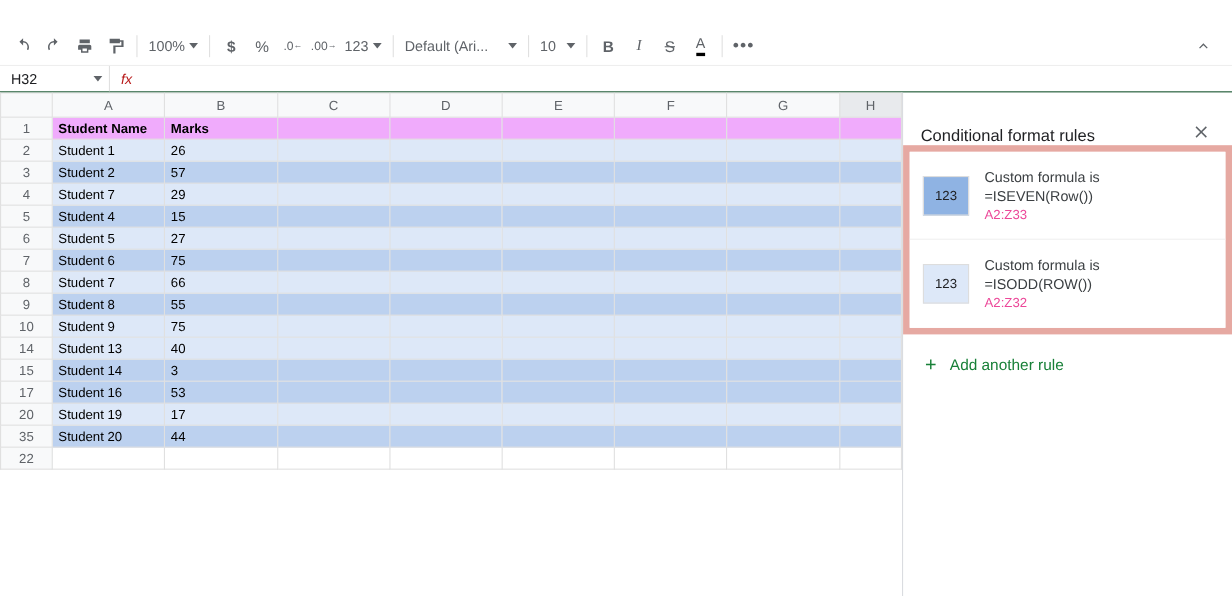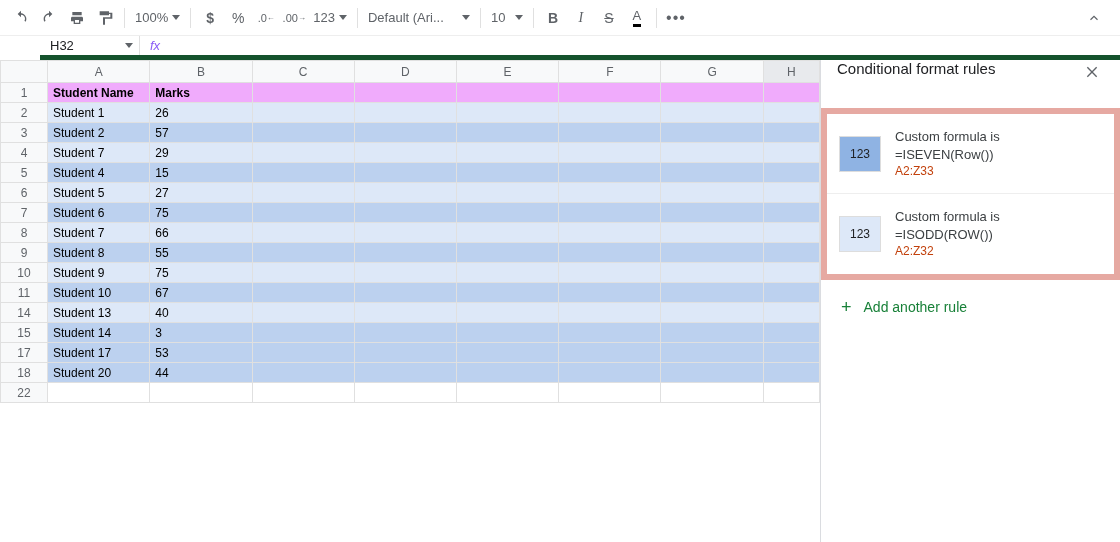--- a/index.html
+++ b/index.html
@@ -1,27 +1,27 @@
 <!DOCTYPE html>
 <html><head>
 <meta charset="utf-8">
 <style>
 * { margin: 0; padding: 0; box-sizing: border-box; font-family: Arial, sans-serif; }
 body { width: 1120px; height: 542px; overflow: hidden; background: #fff; display: flex; flex-direction: column; }
 
-.toolbar { height: 36px; display: flex; align-items: center; padding: 0 8px; gap: 2px; border-bottom: 1px solid #eee; color: #5f6368; }
+.toolbar { height: 36px; display: flex; align-items: center; padding: 0 8px; gap: 2px; border-bottom: 1px solid #eee; color: #5f6368; margin-top: 24px; }
 .tb-btn { width: 26px; height: 26px; display: flex; align-items: center; justify-content: center; border-radius: 2px; cursor: pointer; }
 .tb-sep { width: 1px; height: 20px; background: #e0e0e0; margin: 0 4px; }
 .tb-text { font-size: 13px; padding: 0 4px; cursor: pointer; display: flex; align-items: center; gap: 4px; }
 .dd-caret { width: 0; height: 0; border-left: 4px solid transparent; border-right: 4px solid transparent; border-top: 5px solid #5f6368; }
 .tb-font { width: 90px; overflow: hidden; text-overflow: ellipsis; white-space: nowrap; }
 
-.namebox-row { height: 24px; display: flex; align-items: center; border-bottom: 5px solid #14532d; margin-left: 40px; }
+.namebox-row { height: 24px; display: flex; align-items: center; border-bottom: 1px solid #14532d; }
 .namebox { width: 100px; display: flex; align-items: center; justify-content: space-between; padding: 0 6px 0 10px; font-size: 13px; color: #202124; border-right: 1px solid #e0e0e0; height: 100%; }
-.fx { font-style: italic; color: #8b5cf6; padding-left: 10px; font-size: 13px; }
+.fx { font-style: italic; color: #b91c1c; padding-left: 10px; font-size: 13px; }
 
 .workarea { flex: 1; display: flex; overflow: hidden; }
 
 .sheet-area { flex: 1; overflow: hidden; }
 .sheet { border-collapse: collapse; table-layout: fixed; width: 820px; }
 .sheet th, .sheet td { border: 1px solid #e0e0e0; font-size: 12px; height: 20px; padding: 0; }
 .col-head th { background: #f8f9fa; color: #5f6368; font-weight: normal; text-align: center; height: 22px; }
 .row-head { background: #f8f9fa; color: #5f6368; text-align: center; width: 46px; font-weight: normal; }
 .corner { background: #f8f9fa; width: 46px; }
 .cA { width: 100px; }
@@ -30,31 +30,31 @@
 td.cell { padding: 0 5px; color: #000; }
 .right { }
 .hdrrow td.cell { background: #f0abfc; font-weight: bold; }
 .odd td.cell { background: #bcd1ef; }
 .even td.cell { background: #dde8f8; }
 .blank td.cell { background: #fff; }
 .col-head th:last-child { background: #e8eaed; }
 .namecol { text-align: left; }
 
 .sidepanel { width: 300px; border-left: 1px solid #dadce0; display: flex; flex-direction: column; }
-.sp-header { height: 48px; display: flex; align-items: flex-start; justify-content: space-between; padding: 0 16px; font-size: 15px; color: #202124; }
+.sp-header { height: 48px; display: flex; align-items: flex-end; justify-content: space-between; padding: 0 16px; font-size: 15px; color: #202124; }
 .sp-close { cursor: pointer; color: #5f6368; width: 24px; height: 24px; display: flex; align-items: center; justify-content: center; }
 .sp-body { padding: 0; }
 .rules-wrap { border: 6px solid #e6a9a2; padding: 0; }
 .rule { display: flex; align-items: center; gap: 14px; padding: 14px 12px; background: #fff; border-bottom: 1px solid #eee; cursor: pointer; }
 .rule:last-child { border-bottom: none; }
 .swatch { width: 42px; height: 36px; display: flex; align-items: center; justify-content: center; font-size: 12px; color: #202124; border: 1px solid #ddd; }
 .sw1 { background: #8fb3e3; }
 .sw2 { background: #dde8f8; }
 .rule-text { font-size: 13px; color: #3c4043; line-height: 1.35; }
-.rule-range { color: #c2410c; font-size: 12px; }
+.rule-range { color: #ec4899; font-size: 12px; }
 .add-rule { display: flex; align-items: center; gap: 12px; padding: 18px 20px; color: #188038; font-size: 14px; cursor: pointer; font-weight: 500; }
 .plus { font-size: 18px; line-height: 1; }
 
 .chev { width: 24px; height: 24px; display:flex;align-items:center;justify-content:center;margin-left:auto;margin-right:6px;cursor:pointer;}
 svg { display: block; }
 </style>
 </head>
 <body>
 
 <div class="toolbar">
@@ -245,31 +245,20 @@
             <th class="row-head">10</th>
             <td class="cell namecol">Student 9</td>
             <td class="cell right">75</td>
             <td class="cell"></td>
             <td class="cell"></td>
             <td class="cell"></td>
             <td class="cell"></td>
             <td class="cell"></td>
             <td class="cell"></td>
           </tr>
-          <tr class="odd">
-            <th class="row-head">11</th>
-            <td class="cell namecol">Student 10</td>
-            <td class="cell right">67</td>
-            <td class="cell"></td>
-            <td class="cell"></td>
-            <td class="cell"></td>
-            <td class="cell"></td>
-            <td class="cell"></td>
-            <td class="cell"></td>
-          </tr>
           <tr class="even">
             <th class="row-head">14</th>
             <td class="cell namecol">Student 13</td>
             <td class="cell right">40</td>
             <td class="cell"></td>
             <td class="cell"></td>
             <td class="cell"></td>
             <td class="cell"></td>
             <td class="cell"></td>
             <td class="cell"></td>
@@ -280,31 +269,42 @@
             <td class="cell right">3</td>
             <td class="cell"></td>
             <td class="cell"></td>
             <td class="cell"></td>
             <td class="cell"></td>
             <td class="cell"></td>
             <td class="cell"></td>
           </tr>
           <tr class="odd">
             <th class="row-head">17</th>
-            <td class="cell namecol">Student 17</td>
+            <td class="cell namecol">Student 16</td>
             <td class="cell right">53</td>
             <td class="cell"></td>
             <td class="cell"></td>
             <td class="cell"></td>
             <td class="cell"></td>
             <td class="cell"></td>
             <td class="cell"></td>
           </tr>
-          <tr class="odd">
-            <th class="row-head">18</th>
+          <tr class="even">
+            <th class="row-head">20</th>
+            <td class="cell namecol">Student 19</td>
+            <td class="cell right">17</td>
+            <td class="cell"></td>
+            <td class="cell"></td>
+            <td class="cell"></td>
+            <td class="cell"></td>
+            <td class="cell"></td>
+            <td class="cell"></td>
+          </tr>
+          <tr class="odd">
+            <th class="row-head">35</th>
             <td class="cell namecol">Student 20</td>
             <td class="cell right">44</td>
             <td class="cell"></td>
             <td class="cell"></td>
             <td class="cell"></td>
             <td class="cell"></td>
             <td class="cell"></td>
             <td class="cell"></td>
           </tr>
           <tr class="blank">

